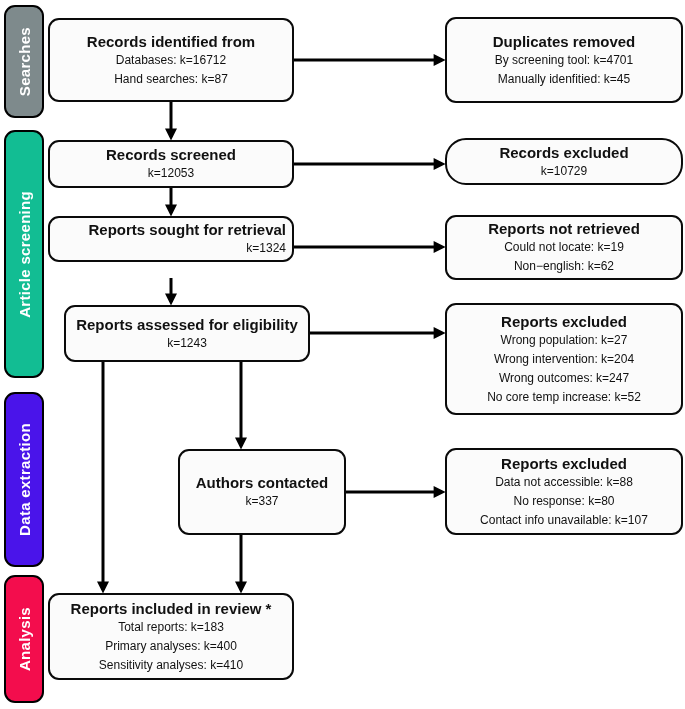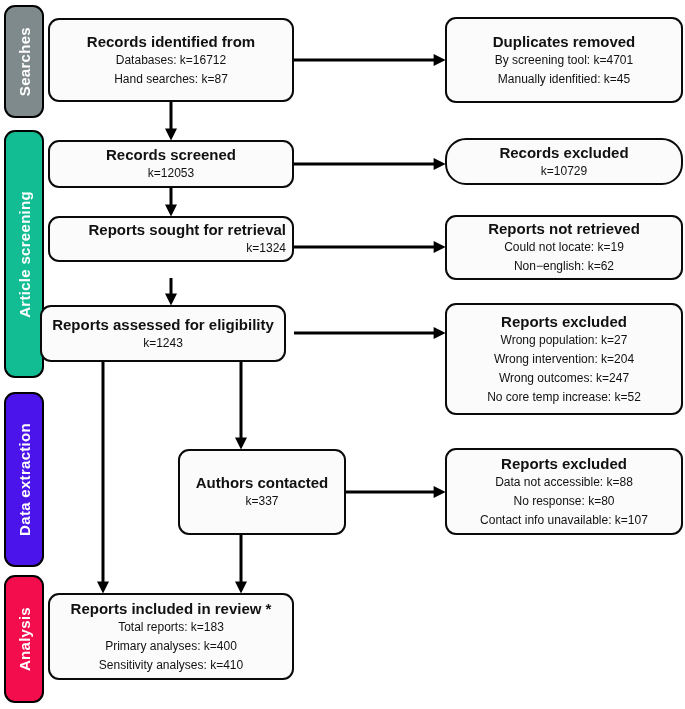--- a/index.html
+++ b/index.html
@@ -91,21 +91,21 @@
   <div class="box" style="left:48px;top:140px;width:246px;height:48px;">
     <div class="box-title">Records screened</div>
     <div class="box-line">k=12053</div>
   </div>
 
   <div class="box" style="left:48px;top:216px;width:246px;height:46px;align-items:flex-end;">
     <div class="box-title">Reports sought for retrieval</div>
     <div class="box-line">k=1324</div>
   </div>
 
-  <div class="box" style="left:40px;top:305px;width:246px;height:57px;">
+  <div class="box" style="left:64px;top:305px;width:246px;height:57px;">
     <div class="box-title">Reports assessed for eligibility</div>
     <div class="box-line">k=1243</div>
   </div>
 
   <div class="box" style="left:160px;top:449px;width:168px;height:86px;margin-left:18px;">
     <div class="box-title">Authors contacted</div>
     <div class="box-line">k=337</div>
   </div>
 
   <div class="box" style="left:48px;top:593px;width:246px;height:87px;">

